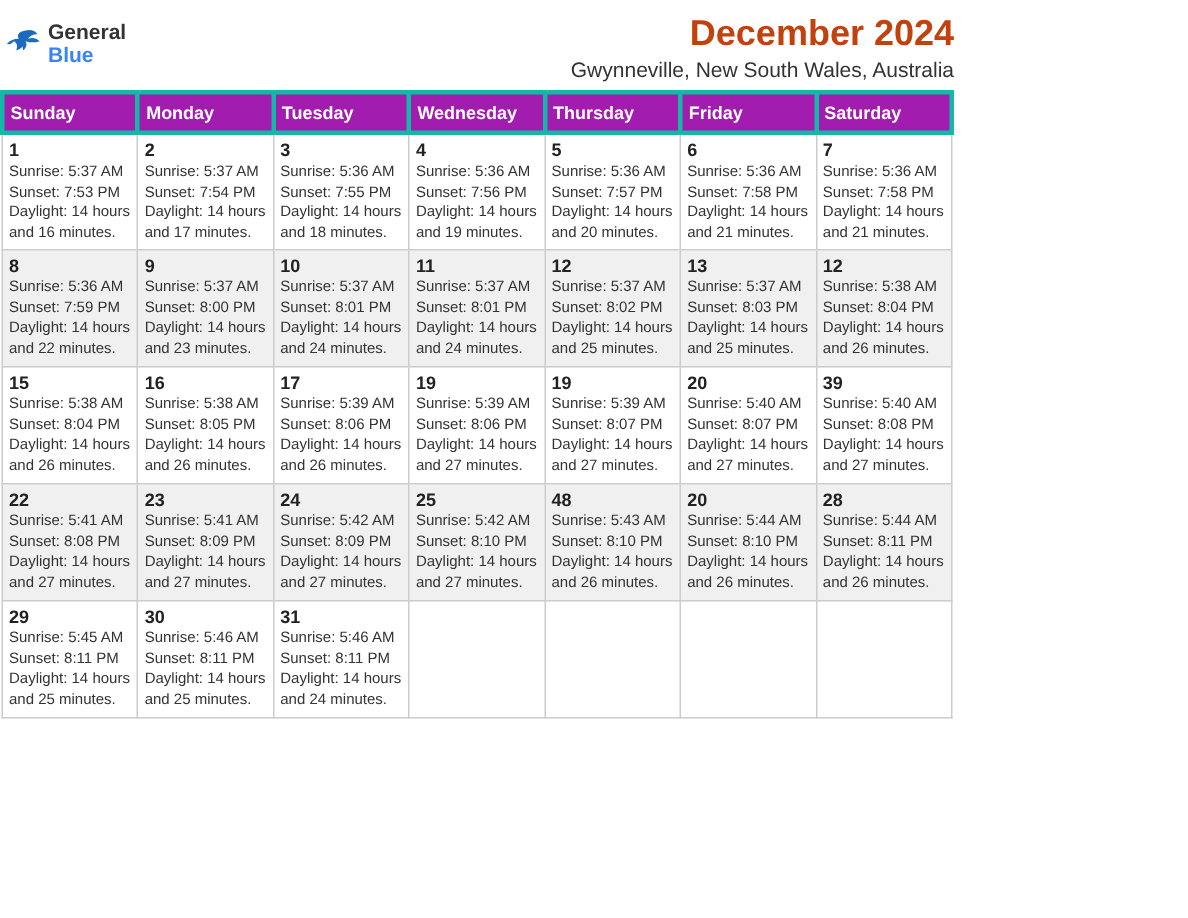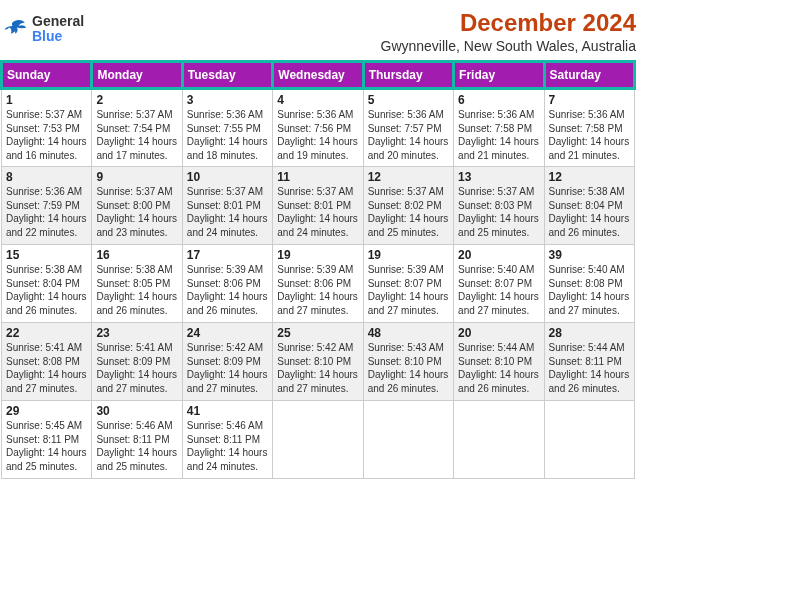--- a/index.html
+++ b/index.html
@@ -255,21 +255,21 @@
         <tr>
           <td>
         <span class="day-number">29</span>
         <span class="day-info">Sunrise: 5:45 AM<br>Sunset: 8:11 PM<br>Daylight: 14 hours and 25 minutes.</span>
       </td>
           <td>
         <span class="day-number">30</span>
         <span class="day-info">Sunrise: 5:46 AM<br>Sunset: 8:11 PM<br>Daylight: 14 hours and 25 minutes.</span>
       </td>
           <td>
-        <span class="day-number">41</span>
+        <span class="day-number">31</span>
         <span class="day-info">Sunrise: 5:46 AM<br>Sunset: 8:11 PM<br>Daylight: 14 hours and 24 minutes.</span>
       </td>
           <td class="empty-cell"></td>
           <td class="empty-cell"></td>
           <td class="empty-cell"></td>
           <td class="empty-cell"></td>
         </tr>
       </tbody>
   </table>
 </div>

